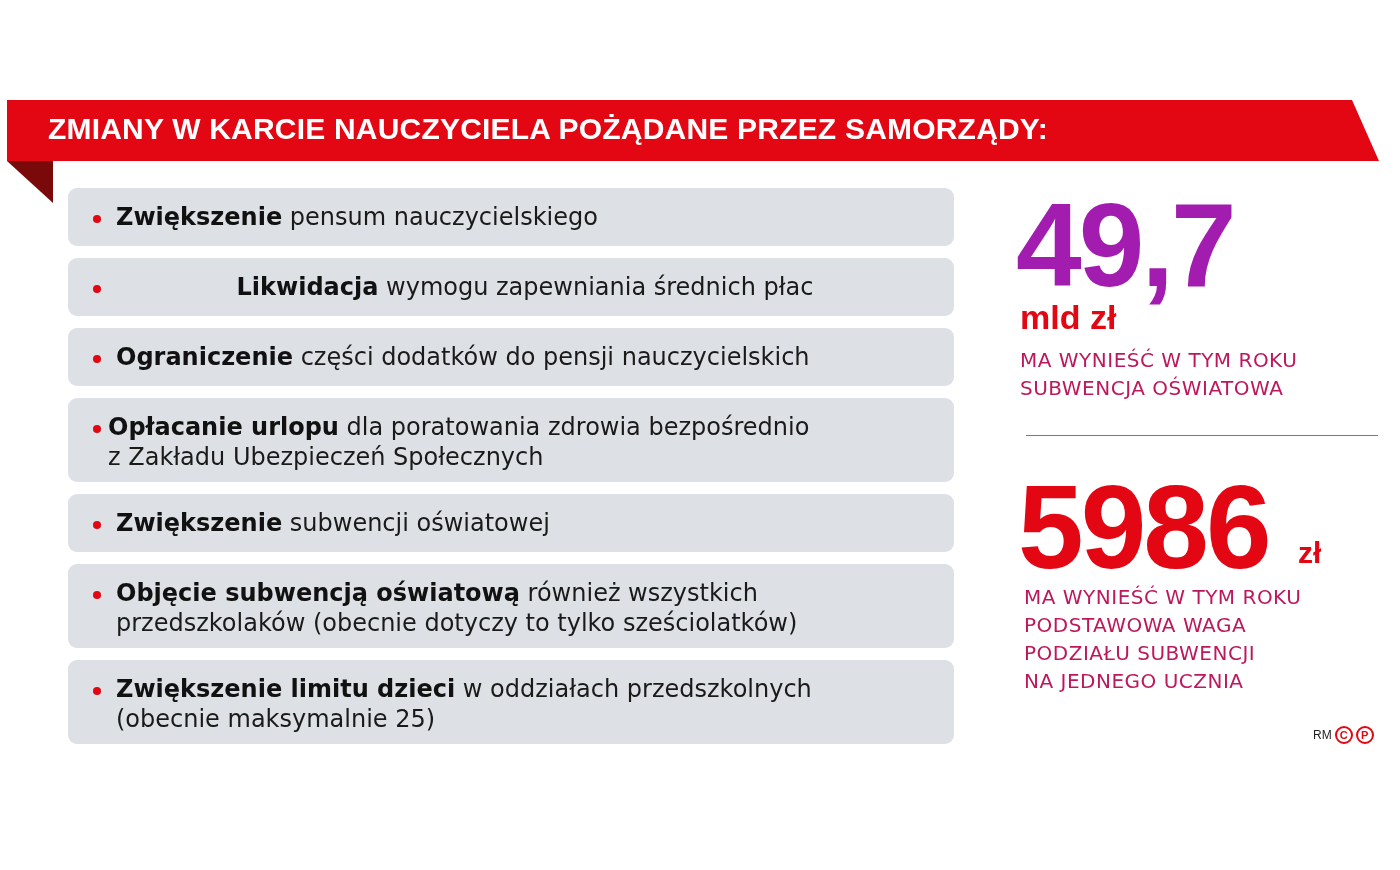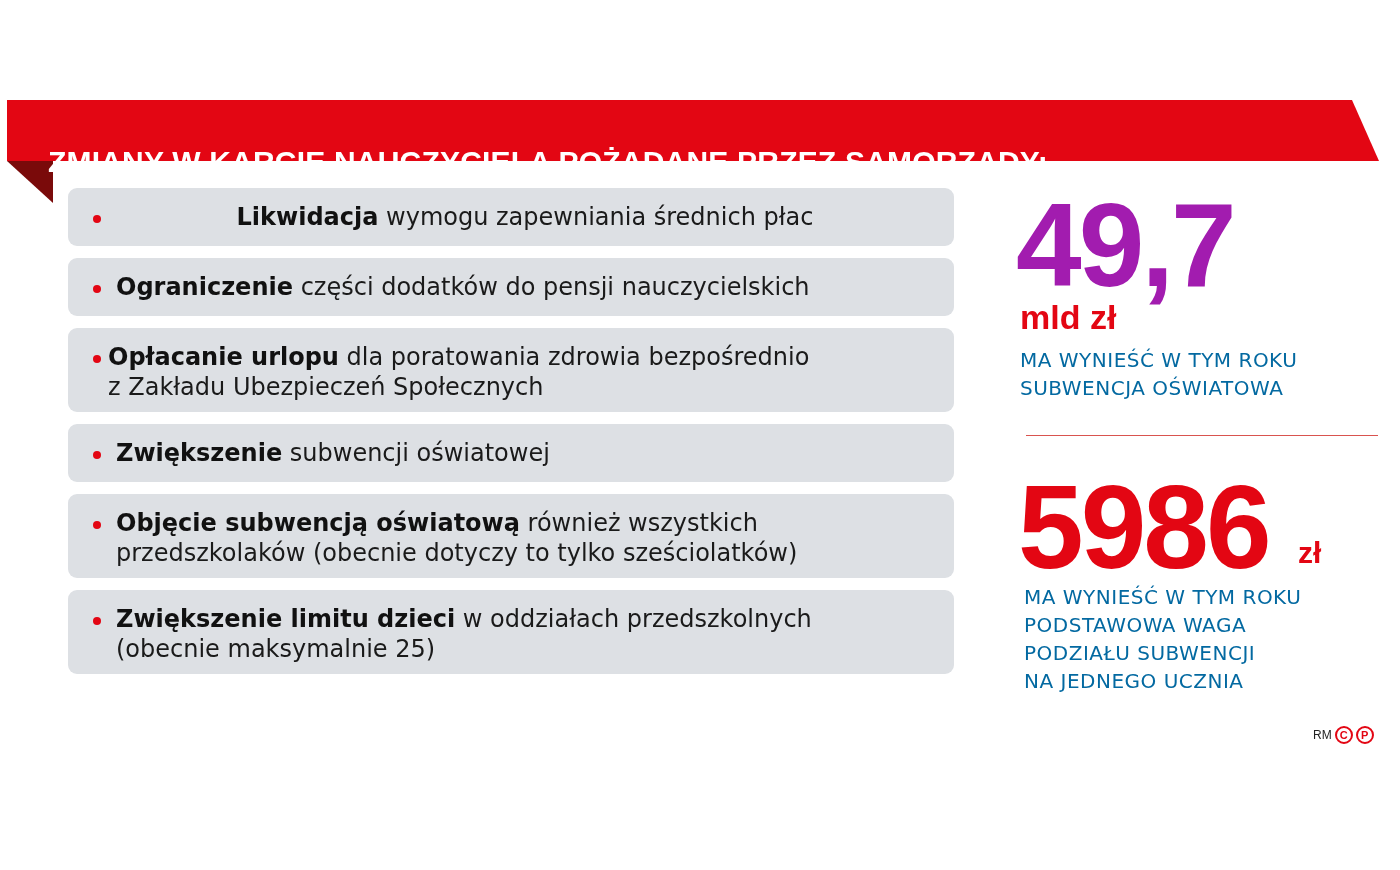--- a/index.html
+++ b/index.html
@@ -13,21 +13,21 @@
       clip-path: polygon(0 0, 1345px 0, 1372px 61px, 0 61px);
     }
     .banner-fold {
       position: absolute; left: 7px; top: 161px; width: 46px; height: 42px;
       background: #7a0a0a;
       clip-path: polygon(0 0, 46px 0, 46px 42px);
     }
     .banner-title {
       position: absolute; left: 48px; top: 112px; color: #ffffff;
       font-family: "Liberation Sans", sans-serif; font-weight: bold; font-size: 30px;
-      letter-spacing: 0.2px; white-space: nowrap; margin-top: 33px;
+      letter-spacing: 0.2px; white-space: nowrap;
     }
     .items { position: absolute; left: 68px; top: 188px; width: 886px; }
     .item {
       background: #dde0e4; border-radius: 9px; margin-bottom: 12px;
       padding: 14px 20px 14px 48px; position: relative;
       font-size: 24px; line-height: 30px; color: #1a1a1a;
       font-family: "DejaVu Sans", sans-serif;
     }
     .item .dot {
       position: absolute; left: 25px; top: 27px; width: 8px; height: 8px; border-radius: 50%;
@@ -45,21 +45,21 @@
     .stat1-value {
       position: absolute; left: 1016px; top: 186px; color: #a21caf;
       font-family: "Liberation Sans", sans-serif; font-weight: bold; font-size: 118px;
       line-height: 118px; letter-spacing: -3px;
     }
     .stat1-unit {
       position: absolute; left: 1020px; top: 298px; color: #e30613;
       font-family: "Liberation Sans", sans-serif; font-weight: bold; font-size: 34px;
     }
     .caption {
-      position: absolute; color: #0369a1; font-family: "DejaVu Sans", sans-serif;
+      position: absolute; color: #be185d; font-family: "DejaVu Sans", sans-serif;
       font-size: 20px; line-height: 28px; letter-spacing: 0.5px; white-space: pre-line;
     }
     .cap1 { left: 1020px; top: 346px; }
     .divider {
       position: absolute; left: 1026px; top: 435px; width: 352px; height: 1px; background: #d9534f;
     }
     .stat2-value {
       position: absolute; left: 1018px; top: 468px; color: #e30613;
       font-family: "Liberation Sans", sans-serif; font-weight: bold; font-size: 118px;
       line-height: 118px; letter-spacing: -3px;
@@ -80,20 +80,24 @@
     }
   </style>
 </head>
 <body>
 
 <div class="banner"></div>
 <div class="banner-fold"></div>
 <div class="banner-title">ZMIANY W KARCIE NAUCZYCIELA POŻĄDANE PRZEZ SAMORZĄDY:</div>
 
 <div class="items">
+  <div class="item i0">
+    <span class="dot"></span>
+    <b>Zwiększenie</b><span> pensum nauczycielskiego</span>
+  </div>
   <div class="item i1">
     <span class="dot"></span>
     <b>Likwidacja</b><span> wymogu zapewniania średnich płac</span>
   </div>
   <div class="item i2">
     <span class="dot"></span>
     <b>Ograniczenie</b><span> części dodatków do pensji nauczycielskich</span>
   </div>
   <div class="item i3">
     <span class="dot"></span>

